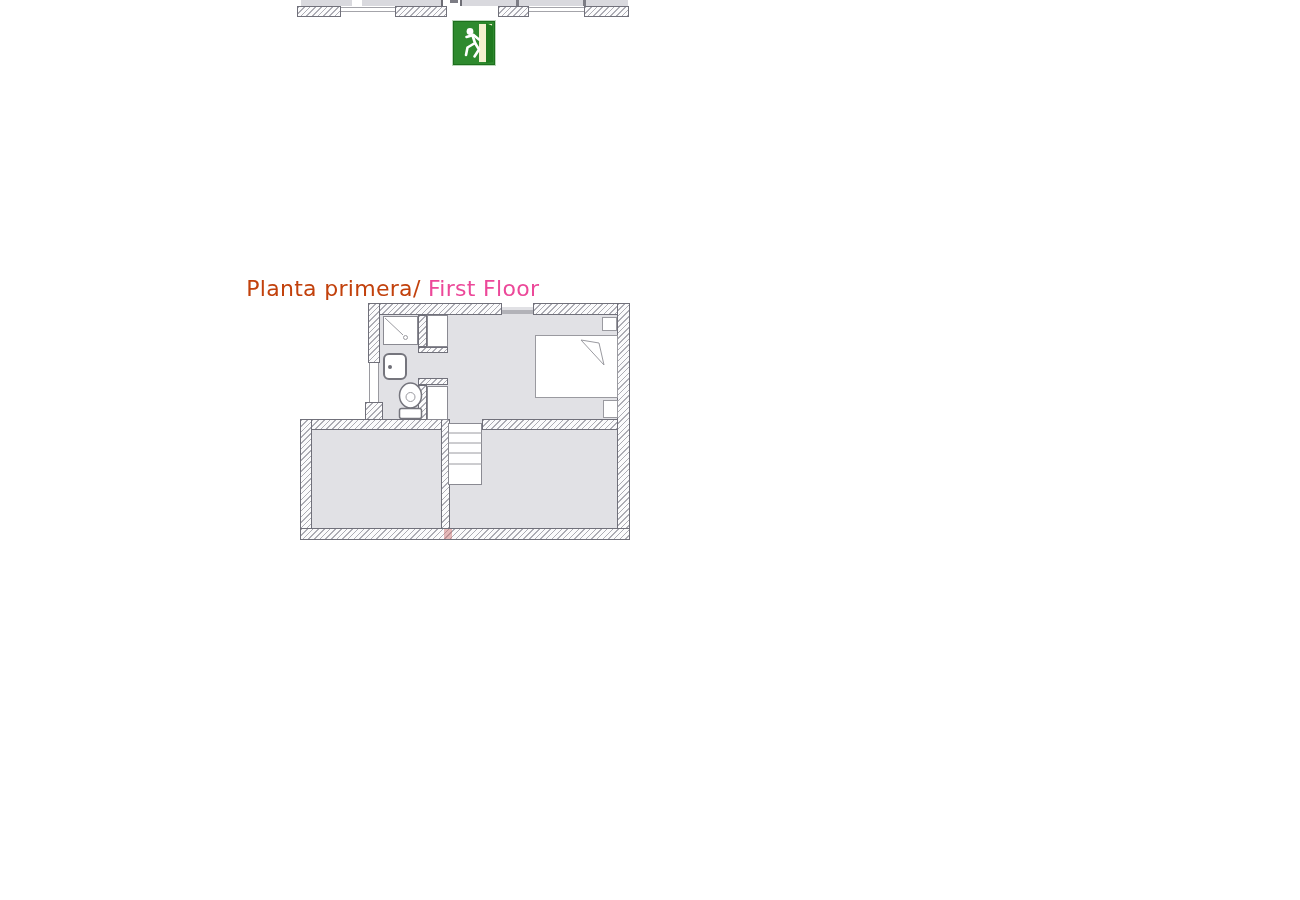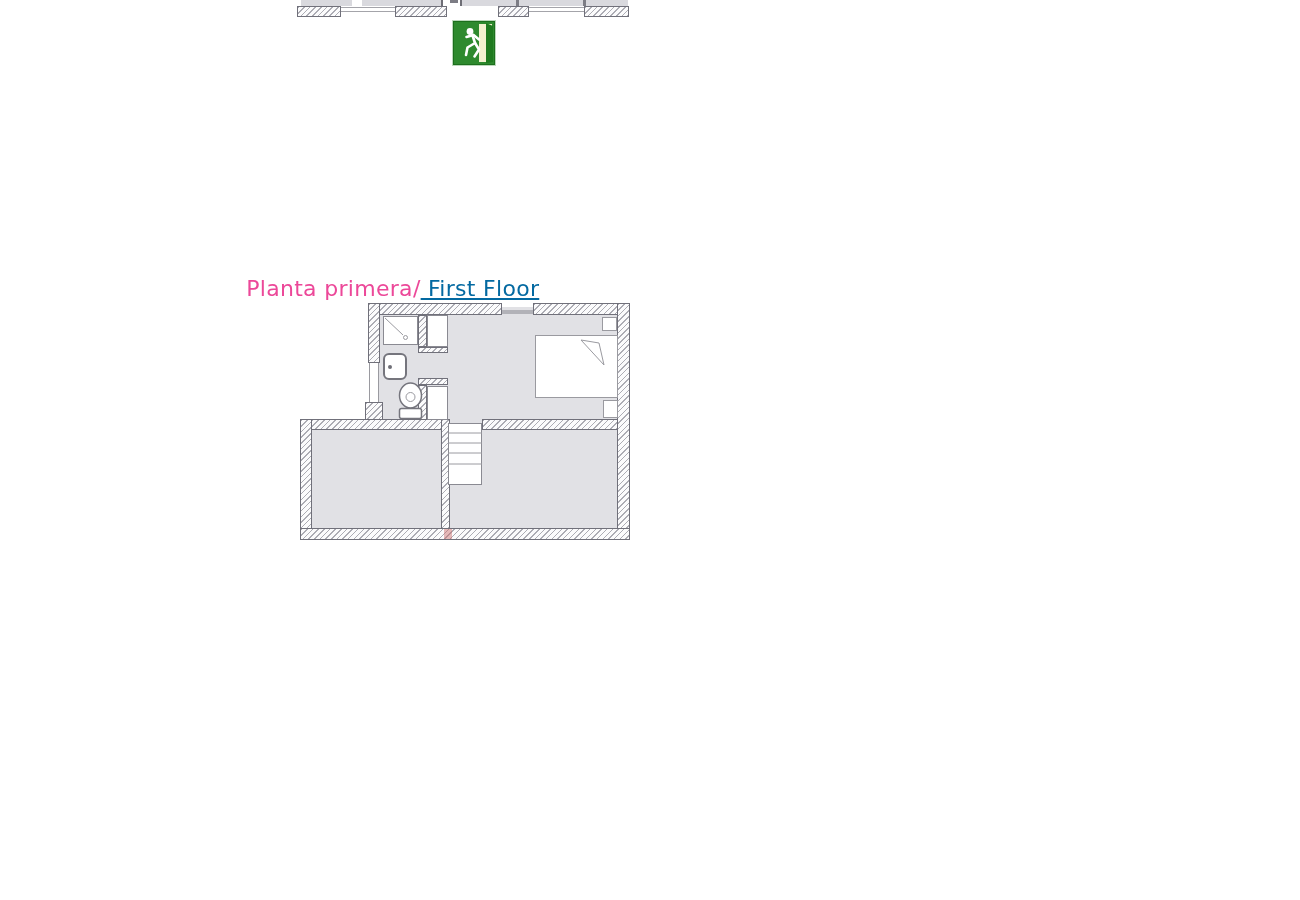--- a/index.html
+++ b/index.html
@@ -12,22 +12,22 @@
     background-image:repeating-linear-gradient(135deg, rgba(120,120,132,0.6) 0 1px, rgba(0,0,0,0) 1px 4px);
     border:1px solid #70707a;
   }
   .floor{background:#e1e1e5;}
   .fixture{background:#ffffff;border:1px solid #9a9aa0;}
   .closet{background:#ffffff;border:1px solid #8a8a92;}
   .winv{background:#ffffff;border-left:1px solid #9a9aa0;border-right:1px solid #9a9aa0;}
   .winh{background:#ffffff;border-top:1px solid #a4a4aa;border-bottom:1px solid #a4a4aa;}
   .lintel{background:#b2b2b8;}
   #plan-title{position:absolute;left:217px;top:251px;font-size:22px;letter-spacing:0.3px;white-space:pre;}
-  #plan-title .t1{color:#ec4899;}
-  #plan-title .t2{color:#0369a1;text-decoration:underline;}
+  #plan-title .t1{color:#c2410c;}
+  #plan-title .t2{color:#ec4899;}
   .redmark{background:rgba(201,103,103,0.45);}
   .tick{background:#7d7d85;}
 </style>
 </head>
 <body>
 
 <div id="canvas">
 
   <div>
     <div class="abs" style="left:301px;top:0;width:327px;height:6px;background:#d9d9de;"></div>

